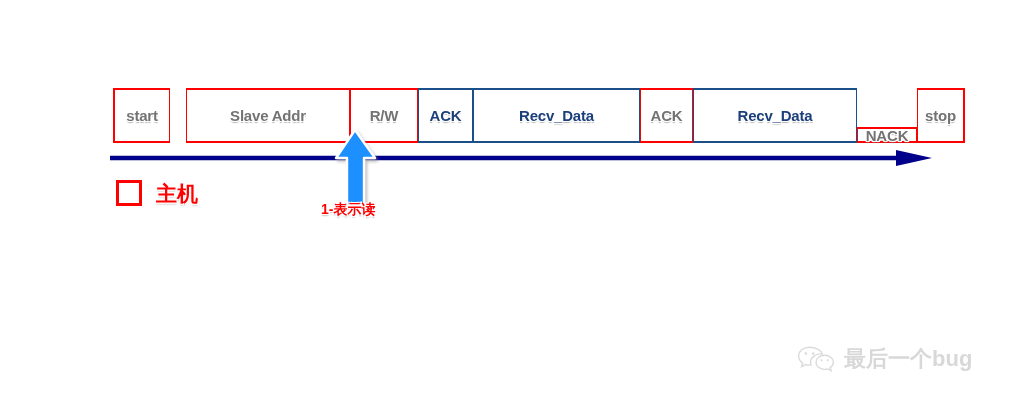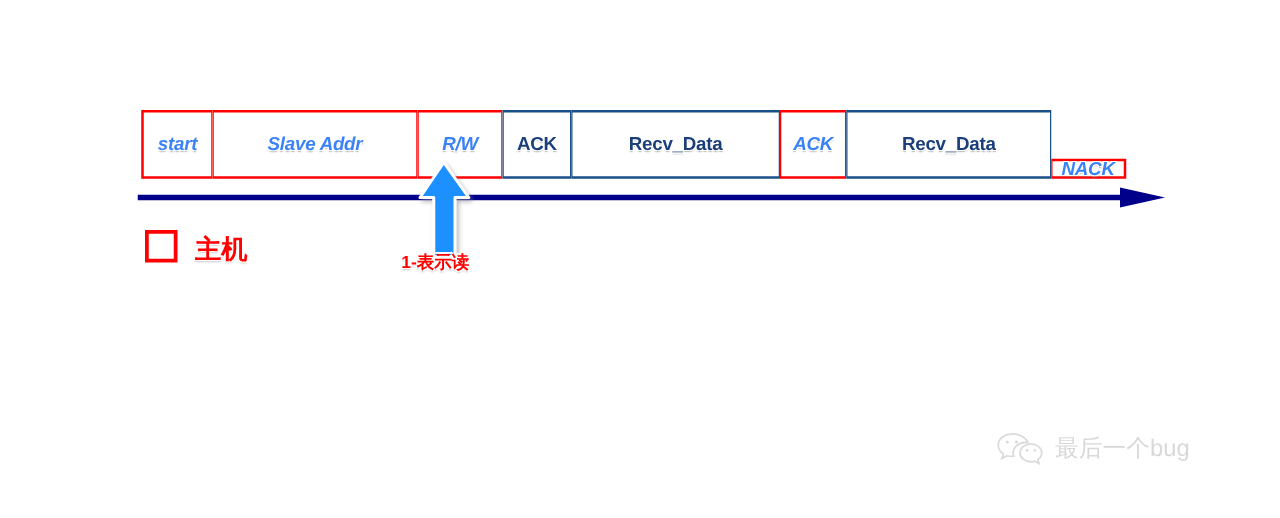--- a/index.html
+++ b/index.html
@@ -50,26 +50,25 @@
   .frame-cell:last-child  { border-right-width: 2px; }
 
   .cell-label {
     font-size: 15px;
     font-weight: bold;
     letter-spacing: -0.2px;
     white-space: nowrap;
     line-height: 1;
   }
   .cell-label.red {
-    color: #3b82f6;
+    color: #737373;
     text-shadow:
       -1px -1px 0 #fff,  1px -1px 0 #fff,
       -1px  1px 0 #fff,  1px  1px 0 #fff,
        0px  1.5px 1px rgba(120,120,120,0.55);
-    font-style: italic;
   }
   .cell-label.blue {
     color: #1b3f7a;
     text-shadow:
       -1px -1px 0 #fff,  1px -1px 0 #fff,
       -1px  1px 0 #fff,  1px  1px 0 #fff,
        0px  1.5px 1px rgba(120,120,120,0.55);
   }
 
   
@@ -105,21 +104,21 @@
   }
 
   
   #legend {
     position: absolute;
     left: 116px;
     top: 176px;
   }
   .legend-row {
     display: flex;
-    align-items: flex-end;
+    align-items: center;
     height: 34px;
   }
   .legend-swatch {
     width: 26px;
     height: 26px;
     box-sizing: border-box;
     background: #ffffff;
   }
   .legend-swatch.master { border: 3px solid #ff0000; }
   .legend-swatch.slave  { border: 3px solid #1b4f8a; }
@@ -149,54 +148,57 @@
   #watermark {
     position: absolute;
     left: 796px;
     top: 344px;
     display: flex;
     align-items: center;
     opacity: 0.55;
   }
   #watermark .wm-text {
     margin-left: 8px;
-    font-size: 19px;
+    font-size: 22px;
     color: #b9b9b9;
     line-height: 1;
     white-space: nowrap;
-    font-weight: normal;
+    font-weight: bold;
   }
 </style>
 </head>
 <body>
 
 <div id="frame-strip">
     <div class="frame-cell master" style="width: 57px;">
       <span class="cell-label red">start</span>
     </div>
-    <div class="frame-cell master" style="width: 164px;">
+    <div class="frame-cell master" style="width: 164px; margin-left: 16px;">
       <span class="cell-label red">Slave Addr</span>
     </div>
     <div class="frame-cell master" style="width: 68px;">
       <span class="cell-label red">R/W</span>
     </div>
     <div class="frame-cell slave" style="width: 55px;">
       <span class="cell-label blue">ACK</span>
     </div>
     <div class="frame-cell slave" style="width: 167px;">
       <span class="cell-label blue">Recv_Data</span>
     </div>
     <div class="frame-cell master" style="width: 53px;">
       <span class="cell-label red">ACK</span>
     </div>
     <div class="frame-cell slave" style="width: 164px;">
       <span class="cell-label blue">Recv_Data</span>
     </div>
     <div class="frame-cell master" style="width: 60px; margin-top: 39px;">
       <span class="cell-label red">NACK</span>
+    </div>
+    <div class="frame-cell master" style="width: 48px;">
+      <span class="cell-label red">stop</span>
     </div>
   </div>
 
 <svg id="timeline" viewBox="0 0 822 18" preserveAspectRatio="none">
   <line x1="0" y1="9" x2="795" y2="9" stroke="#00008b" stroke-width="4.5"></line>
   <polygon points="786,1 822,9 786,17" fill="#00008b"></polygon>
 </svg>
 
 <svg id="callout-arrow" viewBox="0 0 46 80">
   <defs>

